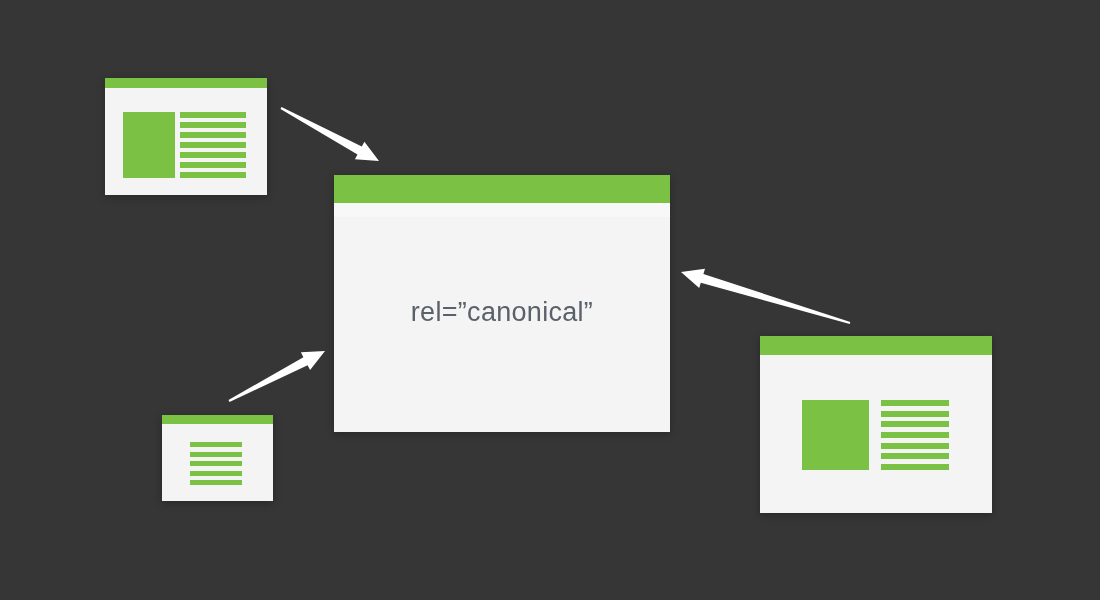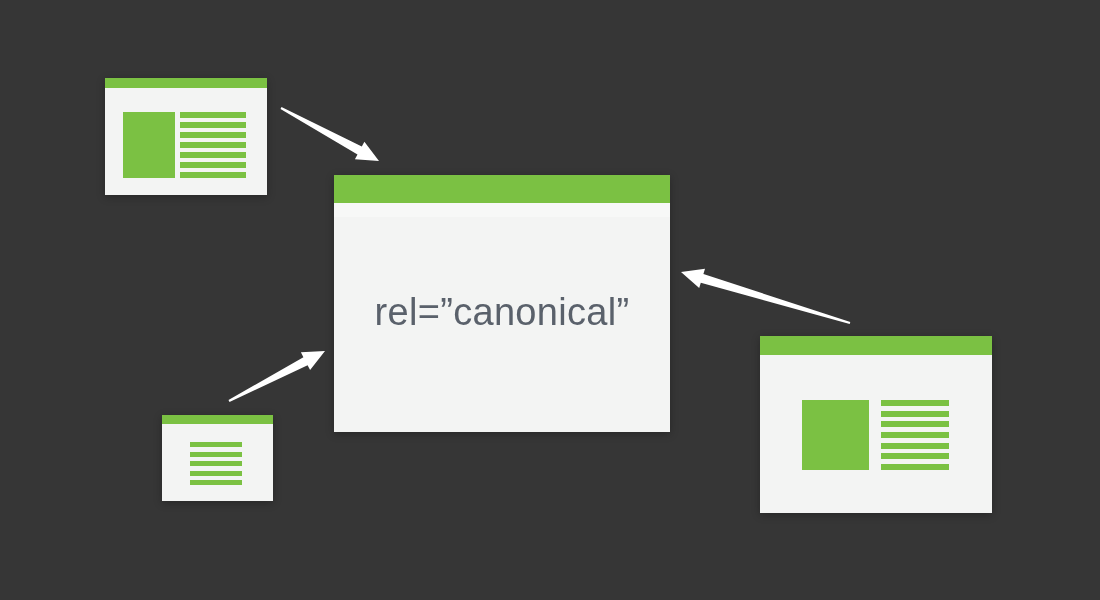--- a/index.html
+++ b/index.html
@@ -56,21 +56,21 @@
   #win-center .titlebar{ height:28px; }
   #win-center .header-strip{
     position:absolute; top:28px; left:0; right:0; height:14px;
     background:var(--strip);
   }
   #win-center .body{
     position:absolute; top:28px; left:0; right:0; bottom:0;
     display:flex; align-items:center; justify-content:center;
   }
   #win-center .label{
-    font-size:38px;
+    font-size:27px;
     color:var(--text);
     letter-spacing:0.3px;
     transform:translateY(-5px);
     white-space:nowrap;
   }
 
   
   #win-bottom-left{ left:162px; top:415px; width:111px; height:86px; }
   #win-bottom-left .titlebar{ height:9px; }
   #win-bottom-left .lines{ left:28px; top:27px; width:52px; height:43px; }

